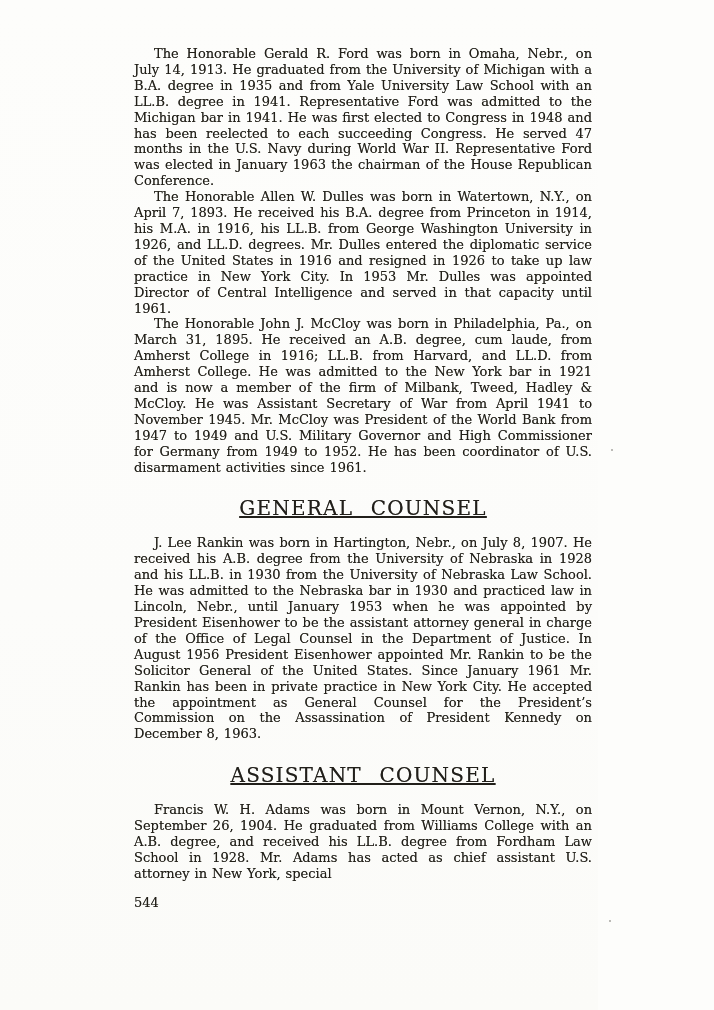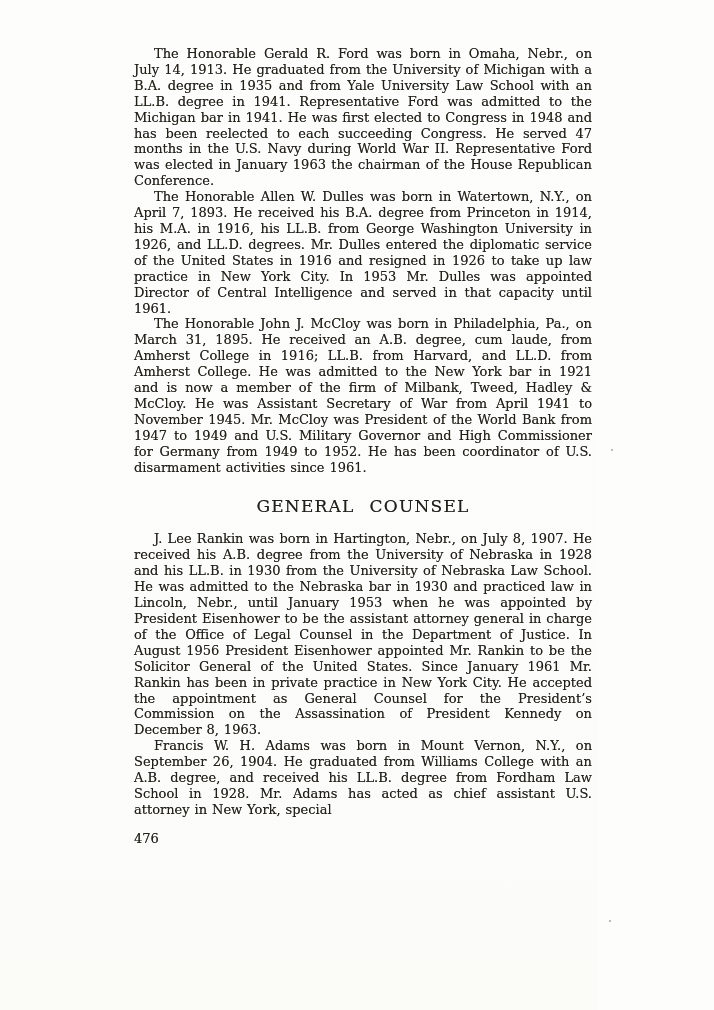--- a/index.html
+++ b/index.html
@@ -31,27 +31,28 @@
     font-size: 13px;
     line-height: 15.9px;
     text-align: justify;
     text-indent: 20px;
     color: #222019;
     text-shadow: 0 0 0.5px rgba(30, 28, 24, 0.55);
     word-spacing: 0.06em;
   }
   .section-heading {
     margin: 21px 0 15px 0;
-    font-size: 17px;
+    font-size: 20px;
     font-weight: normal;
     text-align: center;
     letter-spacing: 1.2px;
     word-spacing: 0.5em;
     color: #211f1a;
     text-shadow: 0 0 0.5px rgba(30, 28, 24, 0.6);
+    text-decoration: underline;
   }
   .page-number {
     margin-top: 13px;
     font-size: 13px;
     text-align: left;
     color: #222019;
     text-shadow: 0 0 0.5px rgba(30, 28, 24, 0.55);
   }
   .scan-speck {
     position: absolute;
@@ -67,21 +68,22 @@
 <div class="page">
   <main class="text-column">
     <p class="body-para">The Honorable Gerald R. Ford was born in Omaha, Nebr., on July 14, 1913.  He graduated from the University of Michigan with a B.A. degree in 1935 and from Yale University Law School with an LL.B. degree in 1941.  Representative Ford was admitted to the Michigan bar in 1941.  He was first elected to Congress in 1948 and has been reelected to each succeeding Congress.  He served 47 months in the U.S. Navy during World War II.  Representative Ford was elected in January 1963 the chairman of the House Republican Conference.</p>
     <p class="body-para">The Honorable Allen W. Dulles was born in Watertown, N.Y., on April 7, 1893.  He received his B.A. degree from Princeton in 1914, his M.A. in 1916, his LL.B. from George Washington University in 1926, and LL.D. degrees.  Mr. Dulles entered the diplomatic service of the United States in 1916 and resigned in 1926 to take up law practice in New York City.  In 1953 Mr. Dulles was appointed Director of Central Intelligence and served in that capacity until 1961.</p>
     <p class="body-para">The Honorable John J. McCloy was born in Philadelphia, Pa., on March 31, 1895.  He received an A.B. degree, cum laude, from Amherst College in 1916; LL.B. from Harvard, and LL.D. from Amherst College.  He was admitted to the New York bar in 1921 and is now a member of the firm of Milbank, Tweed, Hadley &amp; McCloy.  He was Assistant Secretary of War from April 1941 to November 1945.  Mr. McCloy was President of the World Bank from 1947 to 1949 and U.S. Military Governor and High Commissioner for Germany from 1949 to 1952.  He has been coordinator of U.S. disarmament activities since 1961.</p>
 
     <h2 class="section-heading">GENERAL COUNSEL</h2>
 
     <p class="body-para">J. Lee Rankin was born in Hartington, Nebr., on July 8, 1907.  He received his A.B. degree from the University of Nebraska in 1928 and his LL.B. in 1930 from the University of Nebraska Law School. He was admitted to the Nebraska bar in 1930 and practiced law in Lincoln, Nebr., until January 1953 when he was appointed by President Eisenhower to be the assistant attorney general in charge of the Office of Legal Counsel in the Department of Justice.  In August 1956 President Eisenhower appointed Mr. Rankin to be the Solicitor General of the United States.  Since January 1961 Mr. Rankin has been in private practice in New York City.  He accepted the appointment as General Counsel for the President’s Commission on the Assassination of President Kennedy on December 8, 1963.</p>
 
+    <h2 class="section-heading">ASSISTANT COUNSEL</h2>
 
     <p class="body-para">Francis W. H. Adams was born in Mount Vernon, N.Y., on September 26, 1904.  He graduated from Williams College with an A.B. degree, and received his LL.B. degree from Fordham Law School in 1928.  Mr. Adams has acted as chief assistant U.S. attorney in New York, special</p>
 
-    <div class="page-number">476</div>
+    <div class="page-number">544</div>
   </main>
 
   <span class="scan-speck speck-1"></span>
   <span class="scan-speck speck-2"></span>
 </div>
 
 </body></html>

